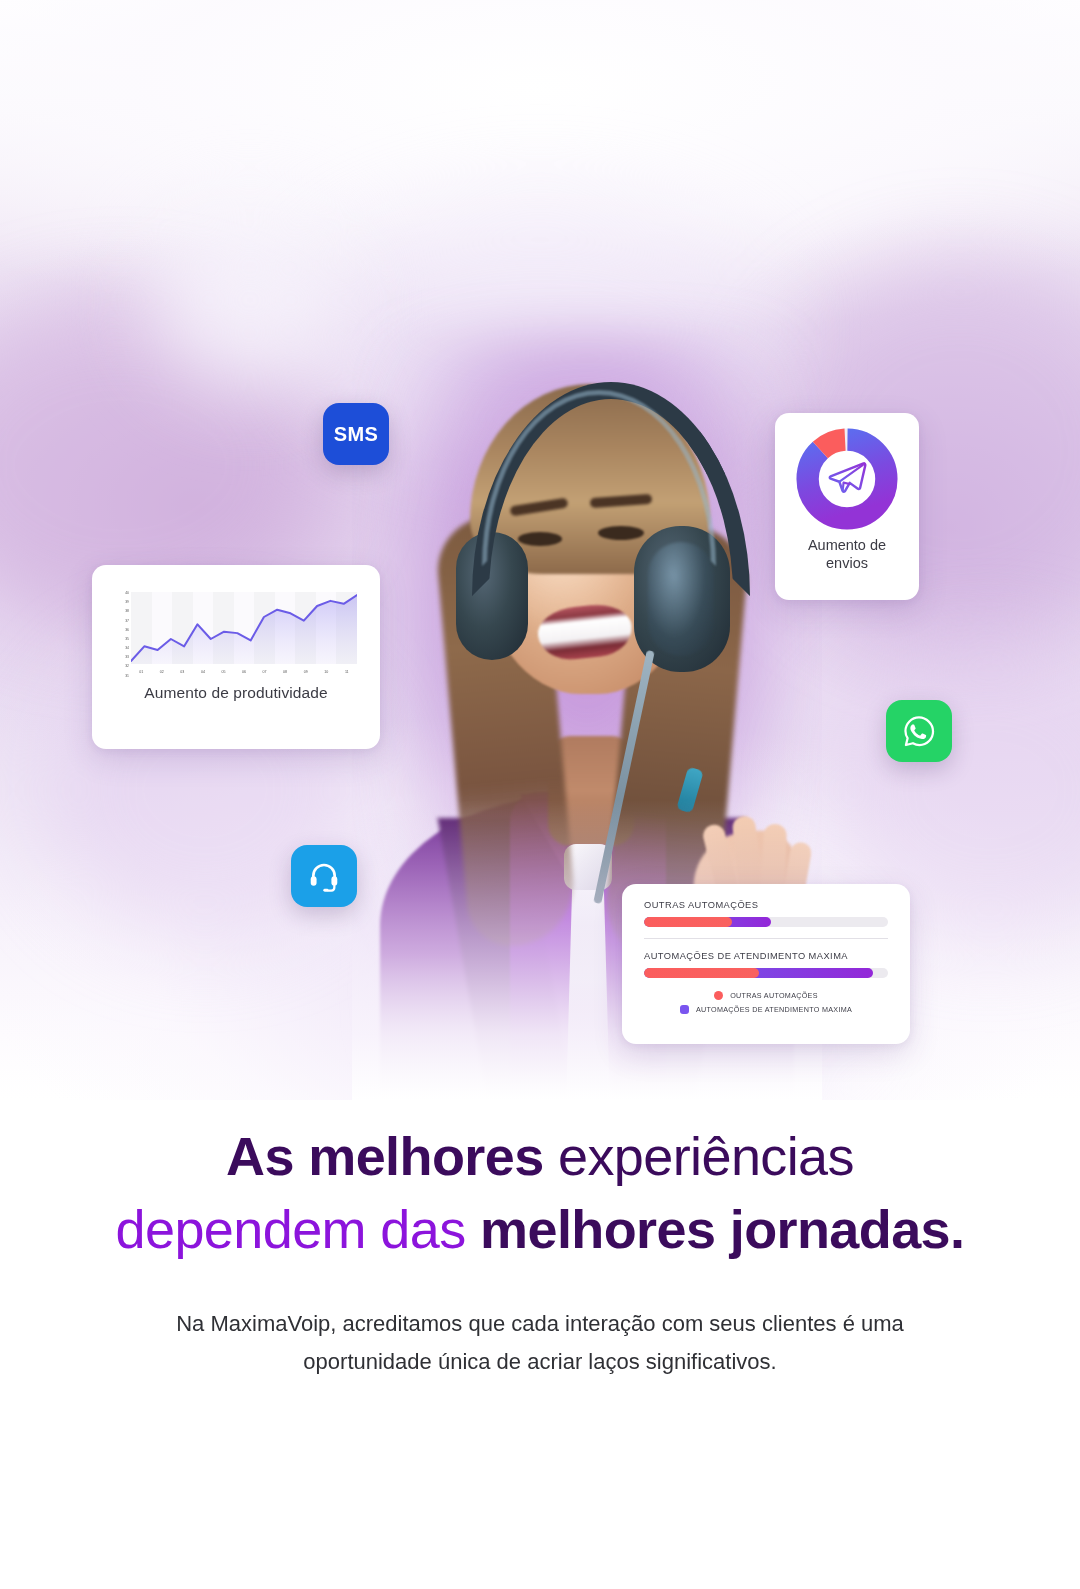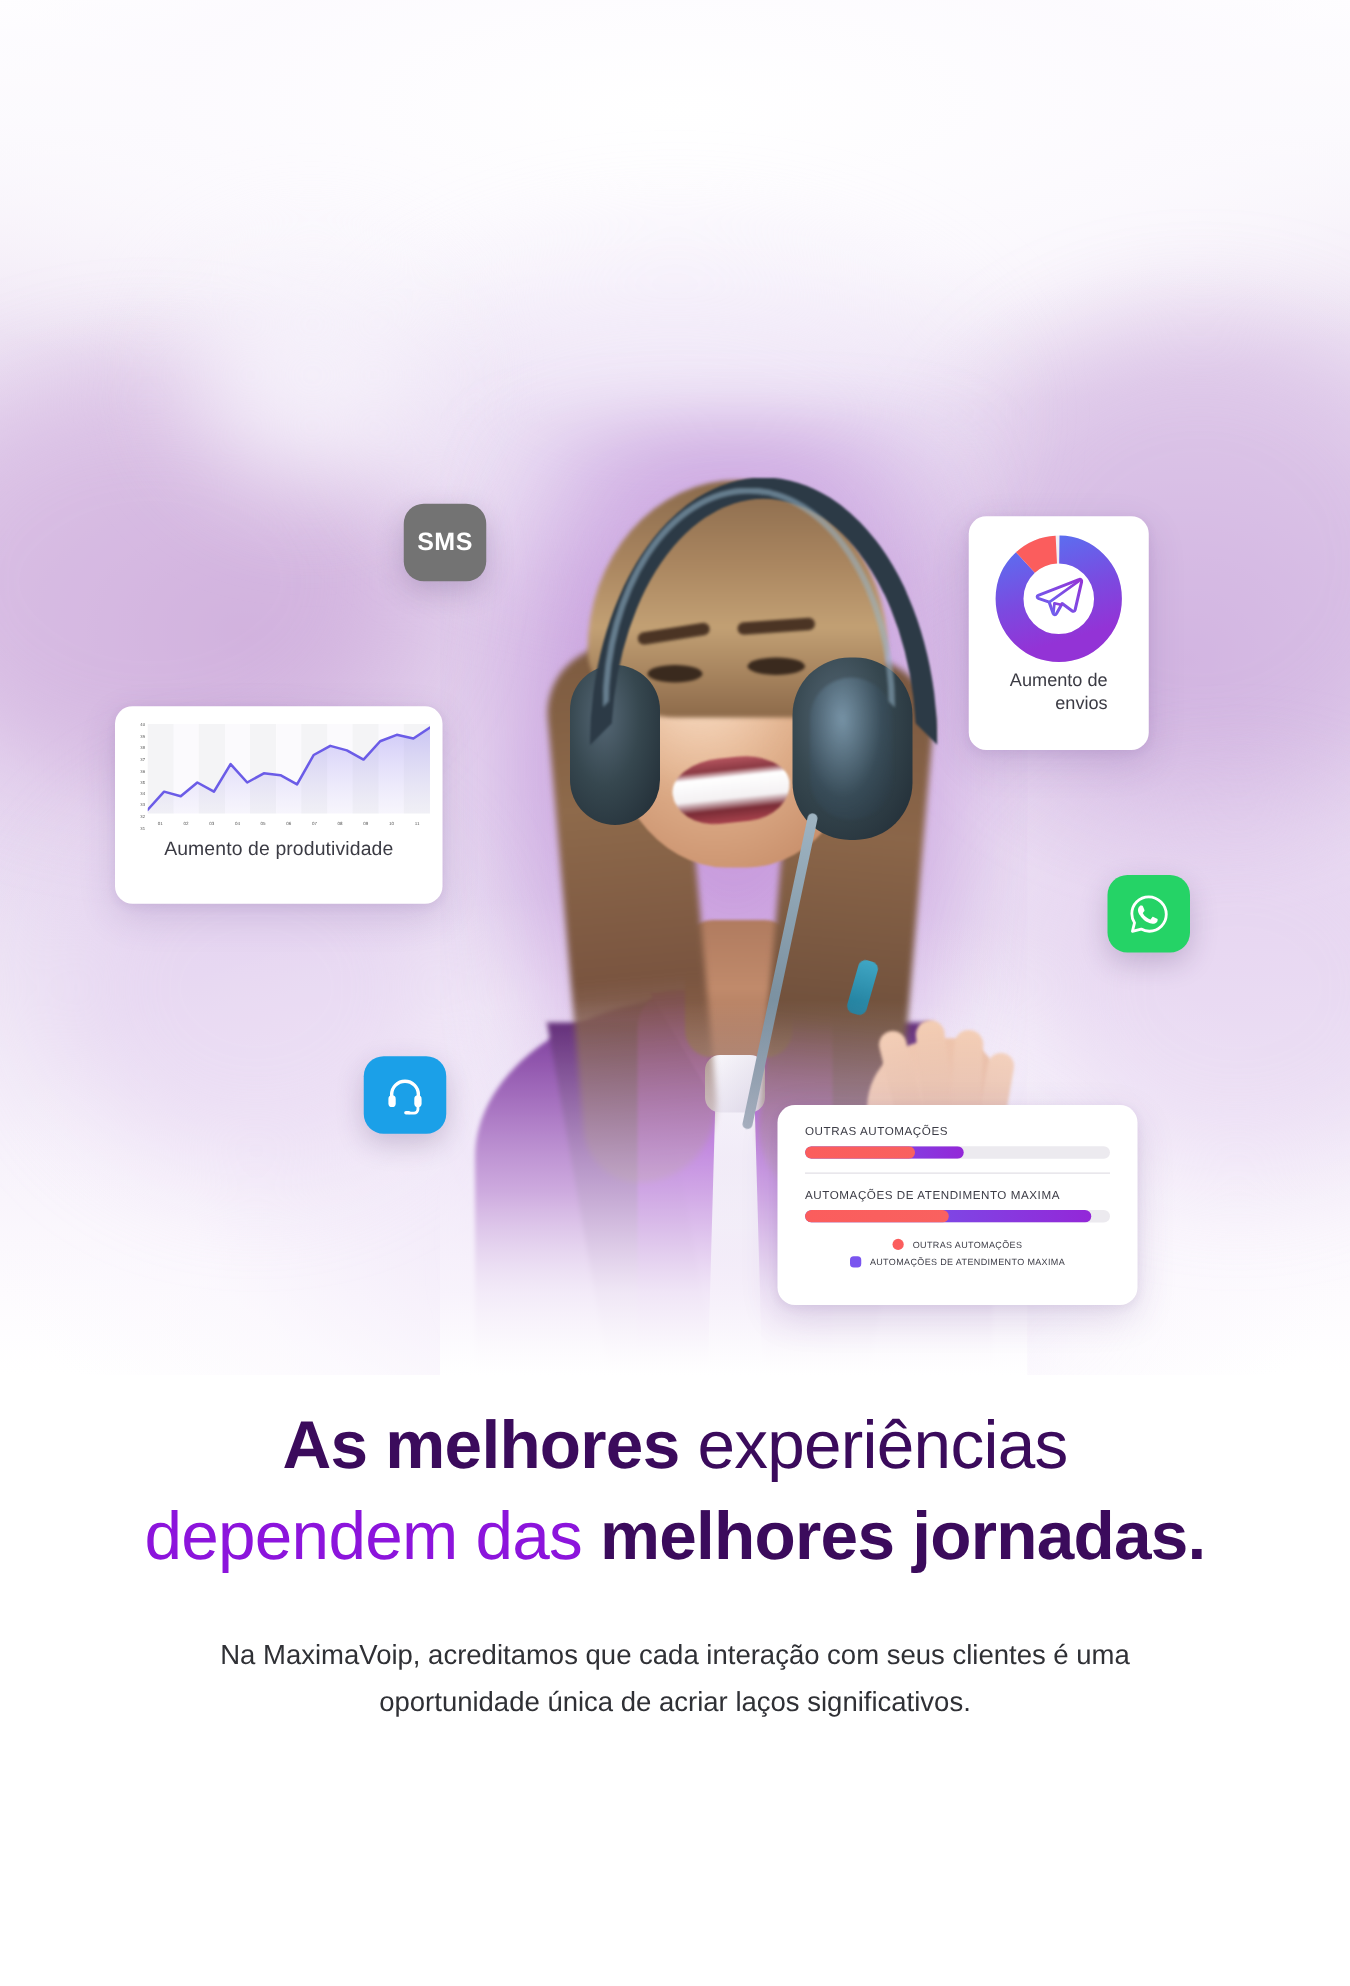--- a/index.html
+++ b/index.html
@@ -275,21 +275,21 @@
     position: absolute;
     background: #ffffff;
     border-radius: 14px;
     box-shadow: 0 10px 30px rgba(90,50,130,0.16), 0 2px 8px rgba(90,50,130,0.08);
   }
 
   
   .card-productivity {
     left: 92px; top: 565px;
     width: 262px; height: 158px;
-    padding: 0;
+    padding: 13px;
   }
   .chart-area {
     position: relative;
     margin: 14px 10px 0 10px;
     height: 86px;
   }
   .chart-ylabels {
     position: absolute; left: 0; top: 0; bottom: 0;
     width: 14px;
     display: flex; flex-direction: column; justify-content: space-between;
@@ -334,21 +334,21 @@
   }
   .donut-wrap { position: relative; width: 104px; height: 104px; }
   .donut-svg { width: 104px; height: 104px; display: block; }
   .plane-icon {
     position: absolute; left: 50%; top: 50%;
     transform: translate(-50%,-50%);
     width: 46px; height: 46px;
   }
   .card-envios .card-caption {
     margin-top: 6px;
-    text-align: right;
+    text-align: center;
     font-size: 14.5px;
     line-height: 1.22;
     color: #3b3b44;
   }
 
   
   .card-autom {
     left: 622px; top: 884px;
     width: 288px; height: 160px;
     padding: 16px 22px 12px 22px;
@@ -389,21 +389,21 @@
 
   
   .badge {
     position: absolute;
     border-radius: 16px;
     display: flex; align-items: center; justify-content: center;
     box-shadow: 0 8px 22px rgba(60,30,90,0.22);
   }
   .badge-sms {
     left: 323px; top: 403px; width: 66px; height: 62px;
-    background: #737373;
+    background: #1d4ed8;
     color: #ffffff;
     font-size: 20px; font-weight: bold; letter-spacing: 0.4px;
   }
   .badge-whatsapp {
     left: 886px; top: 700px; width: 66px; height: 62px;
     background: #25d366;
   }
   .badge-headset {
     left: 291px; top: 845px; width: 66px; height: 62px;
     background: #1ba0e8;

